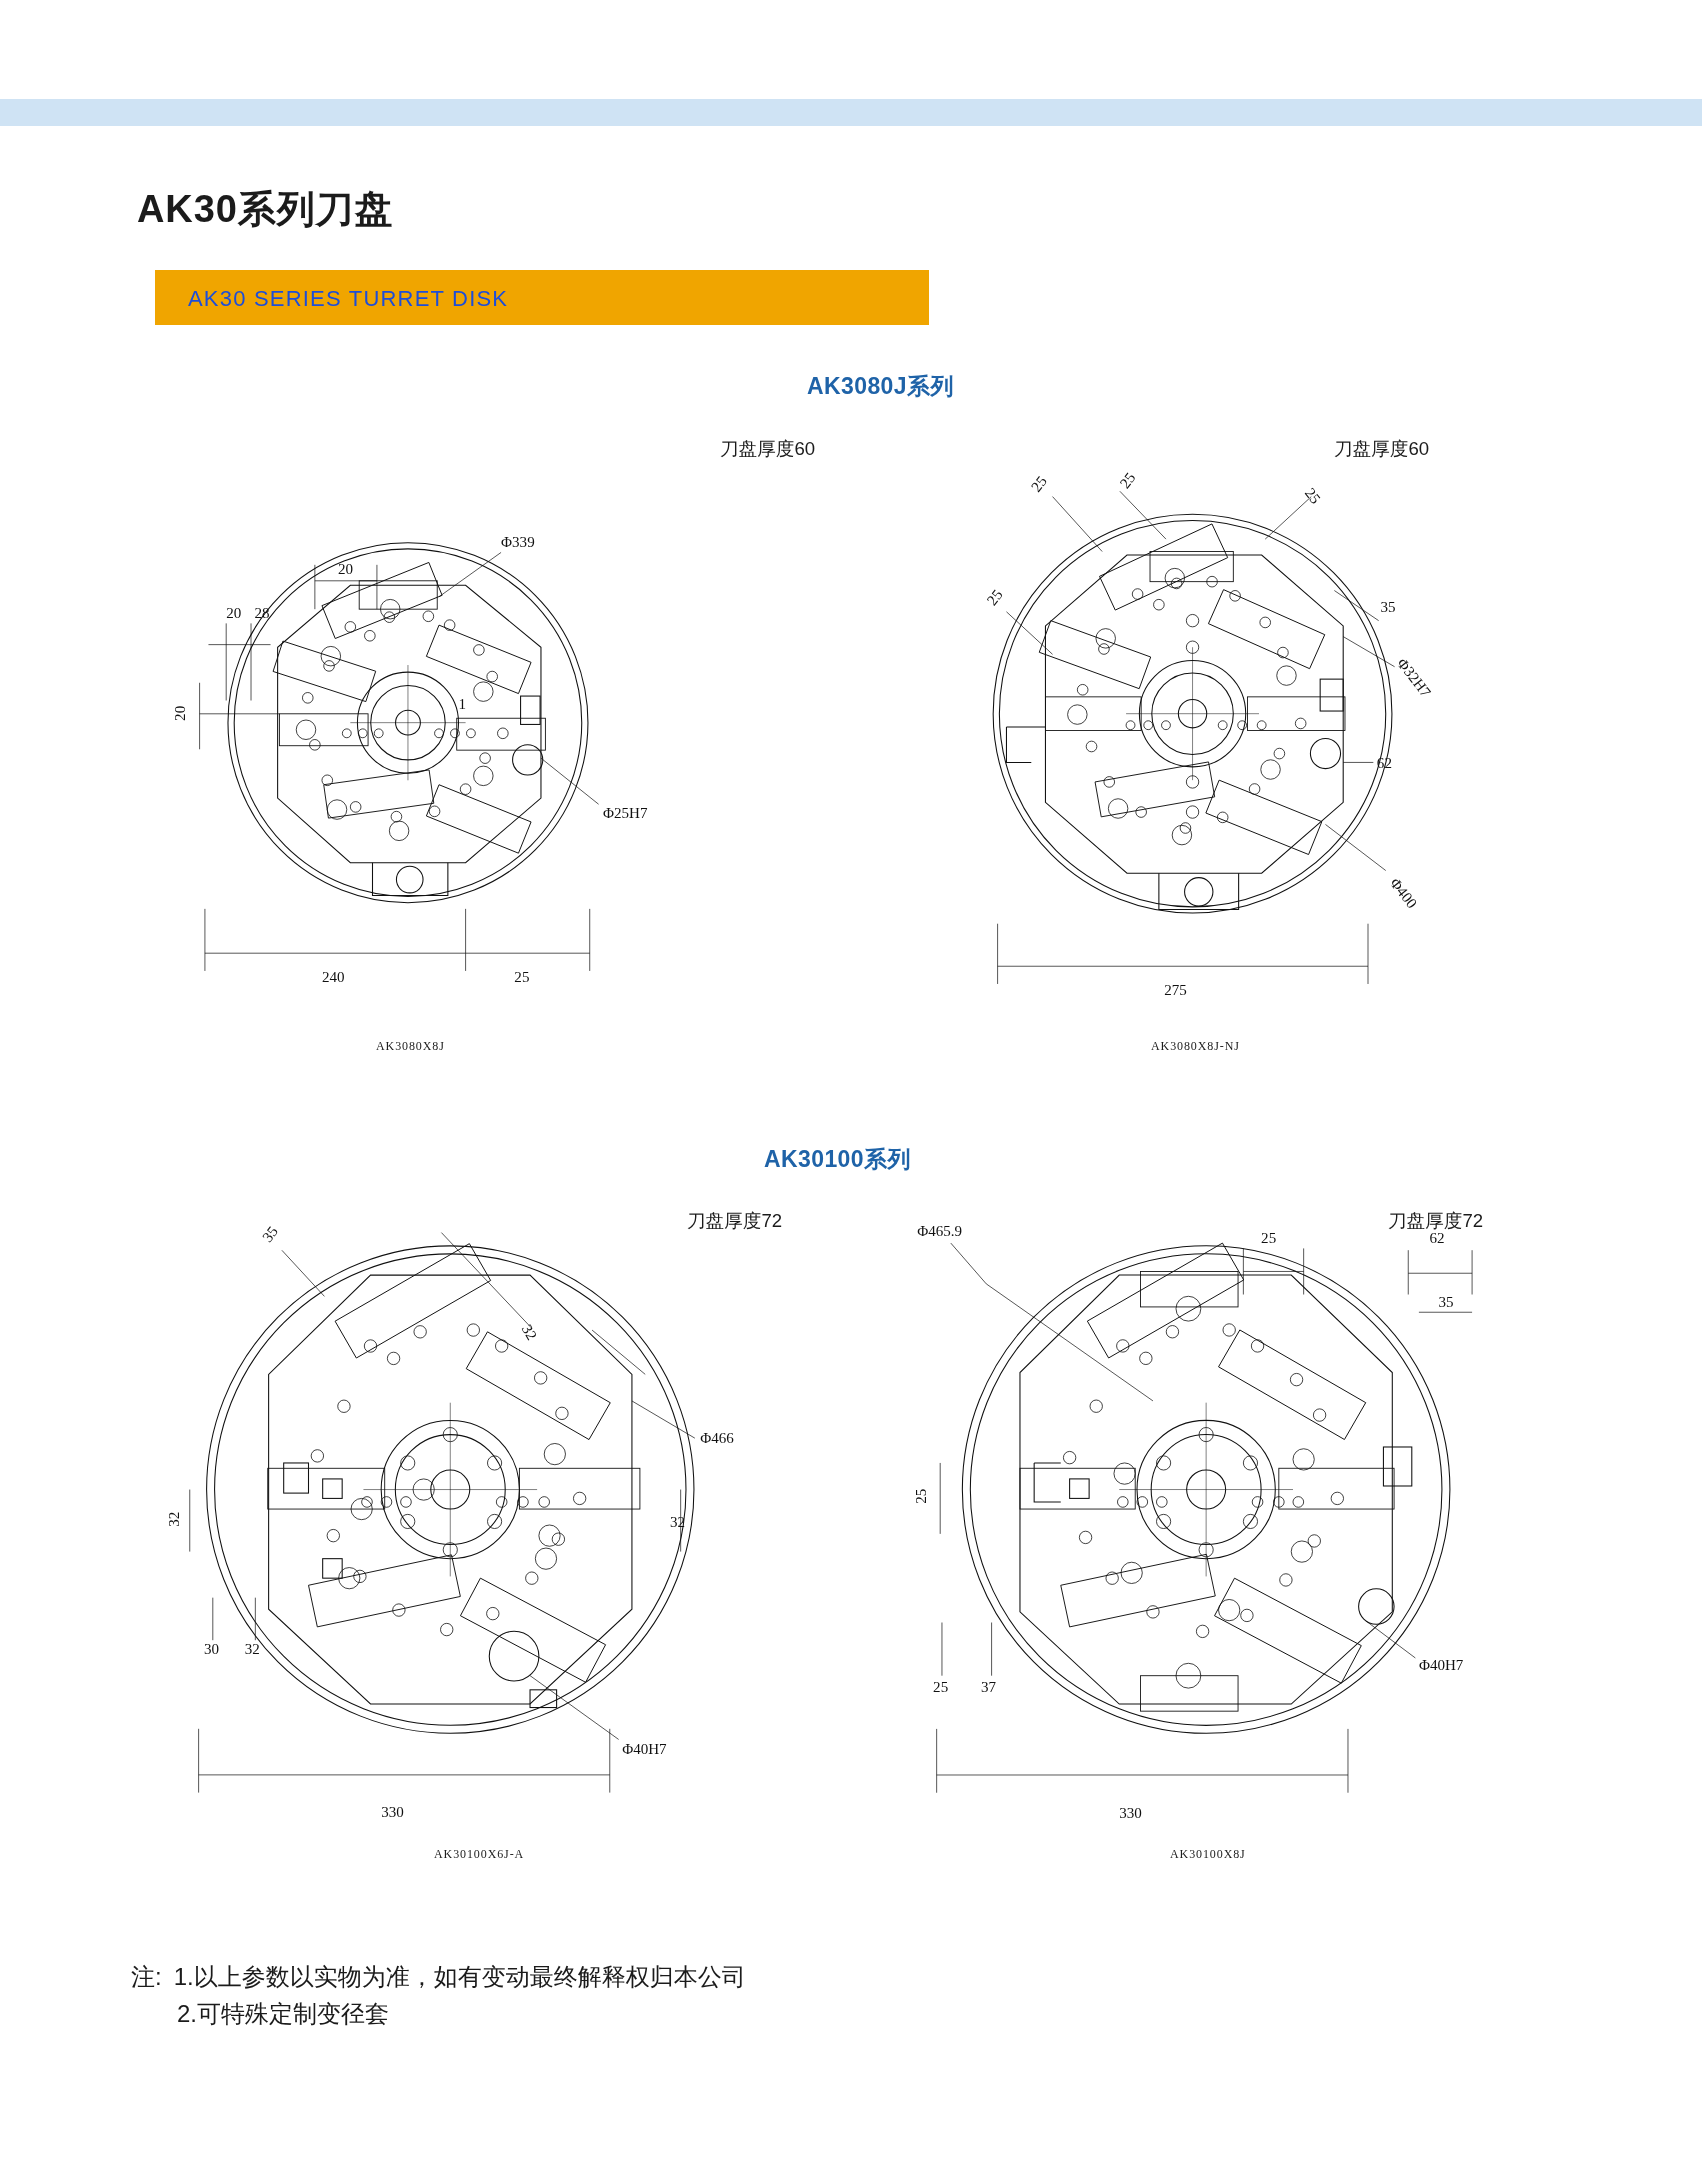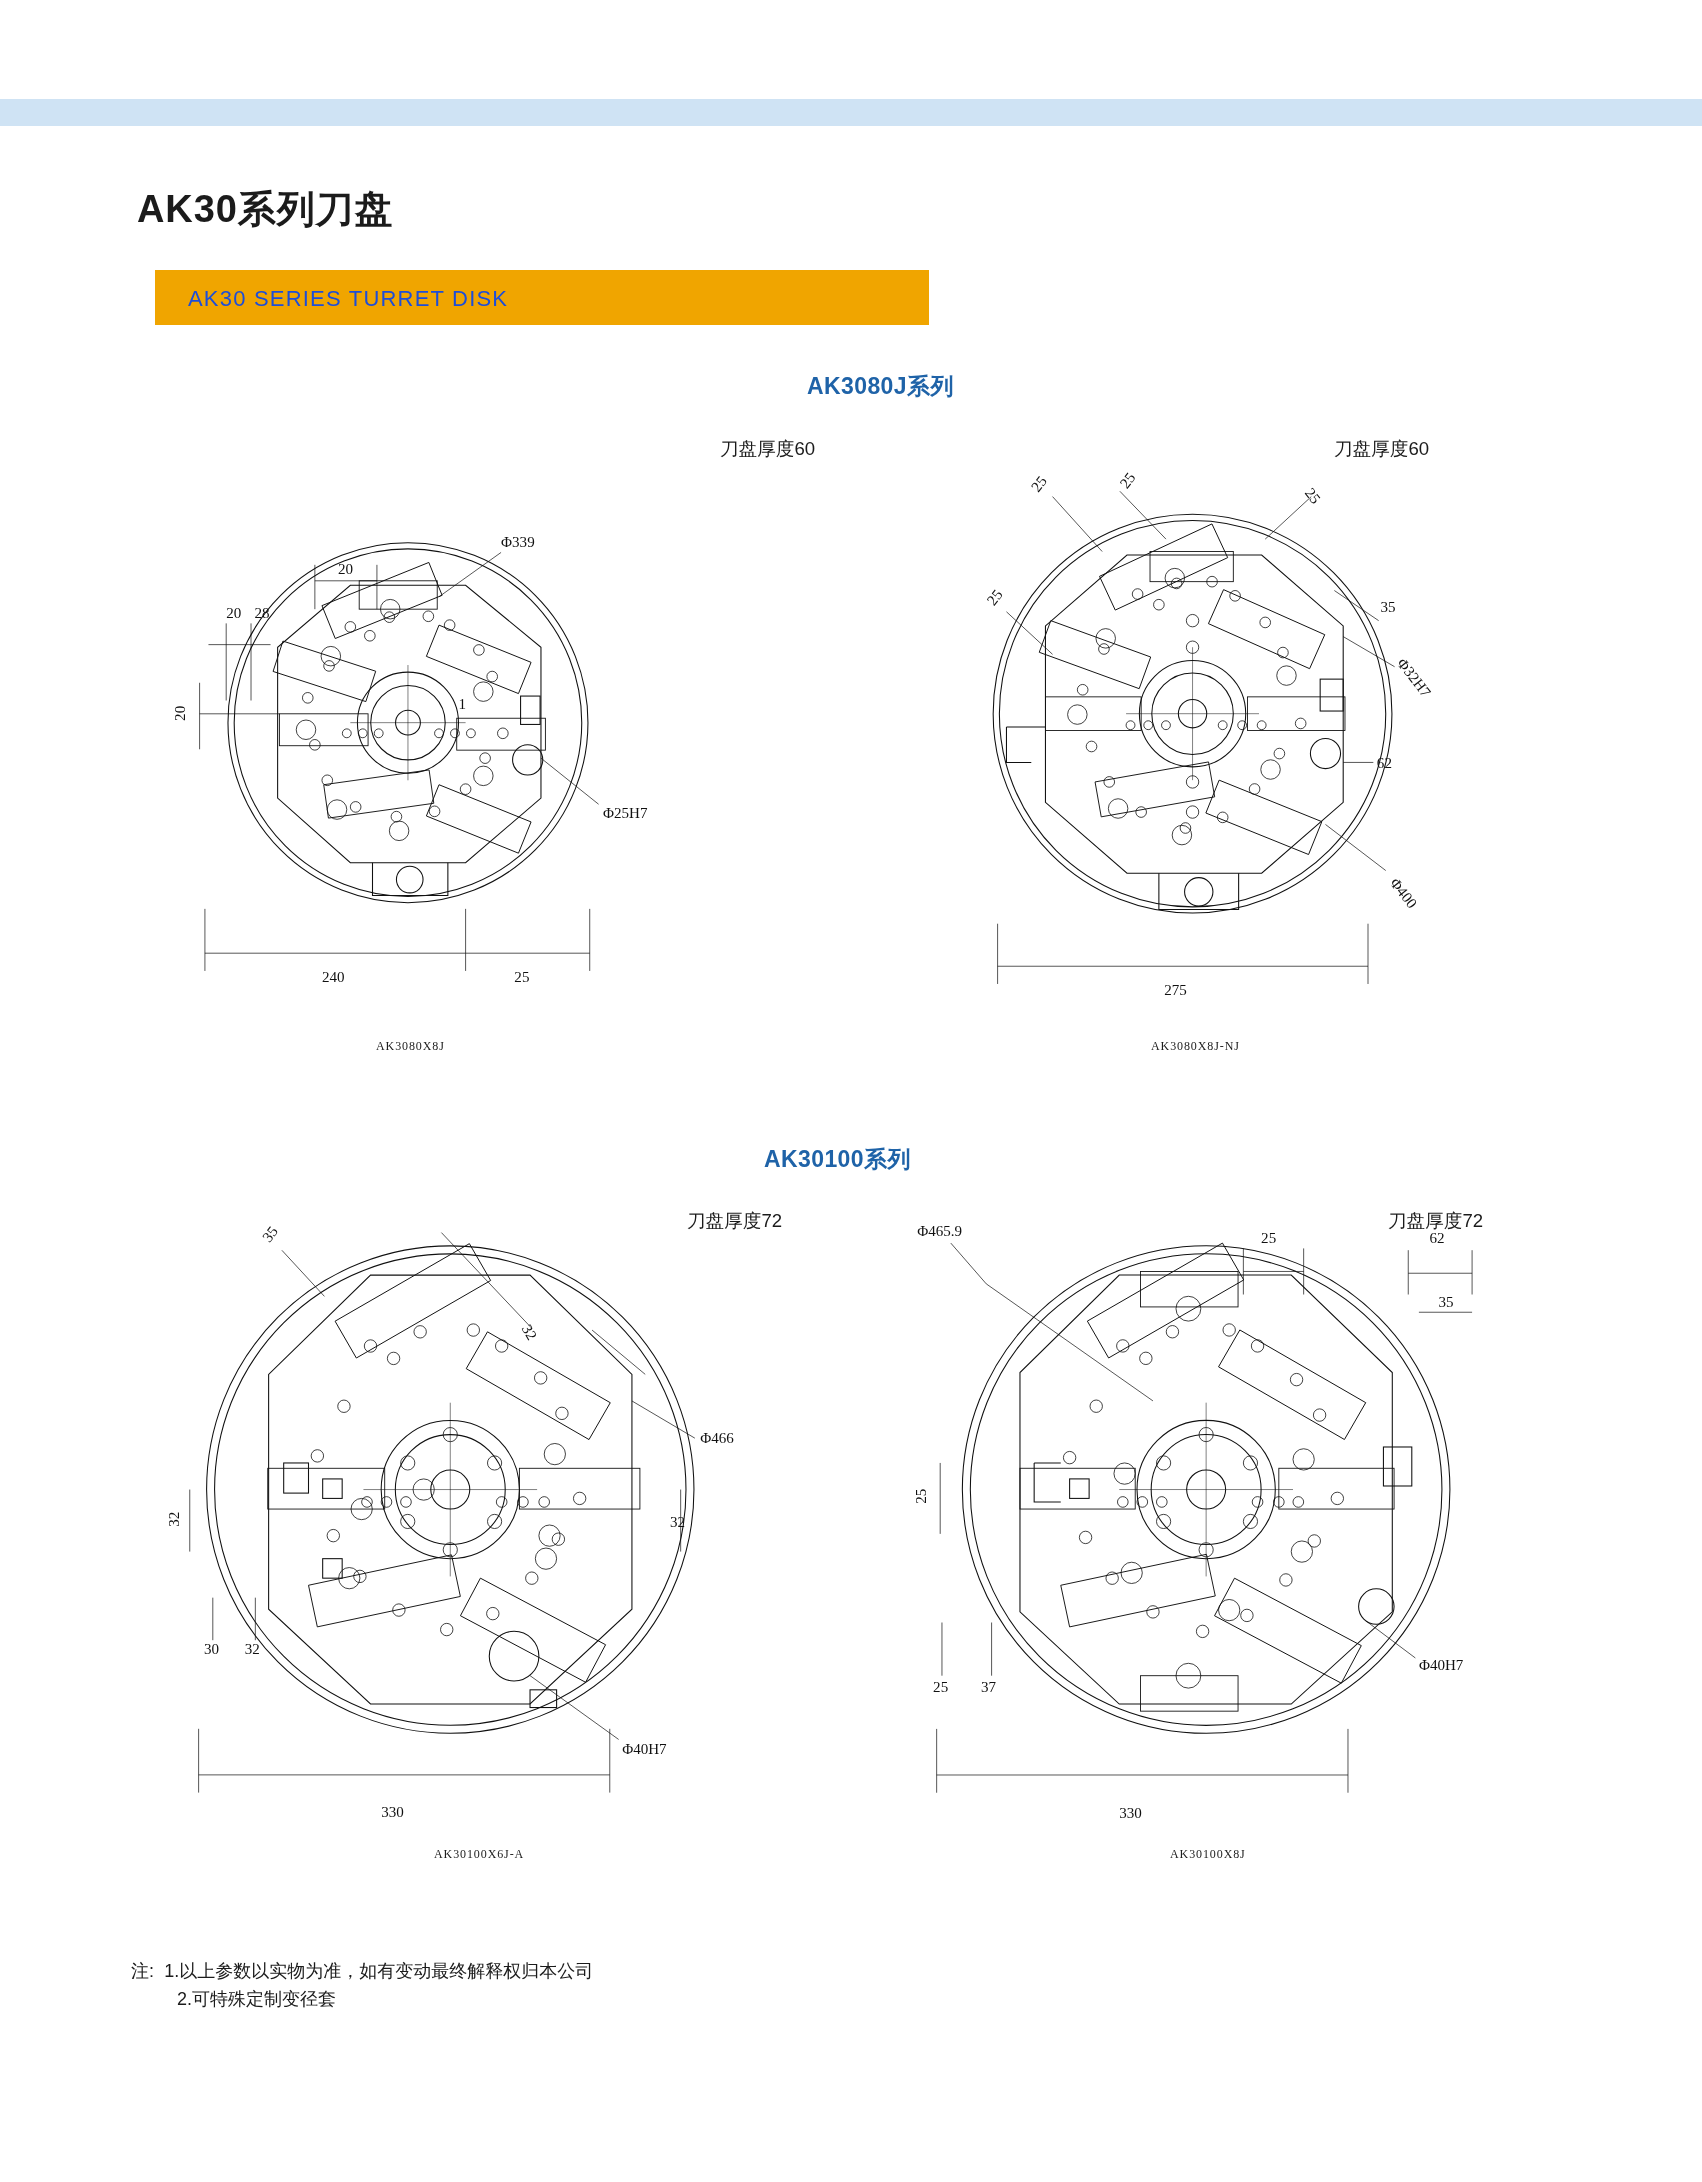--- a/index.html
+++ b/index.html
@@ -82,21 +82,21 @@
     letter-spacing: 0.9px;
   }
 
   .drawing {
     position: absolute;
   }
   .notes {
     position: absolute;
     left: 131px;
     top: 1958px;
-    font-size: 18px;
+    font-size: 24px;
     color: #1b1b1b;
     line-height: 1.55;
   }
   .notes .note-line { white-space: nowrap; }
   .notes .note-label { margin-right: 5.3px; }
   .note-indent { padding-left: 46px; }
 
   svg text {
     font-family: "Liberation Serif", serif;
   }

